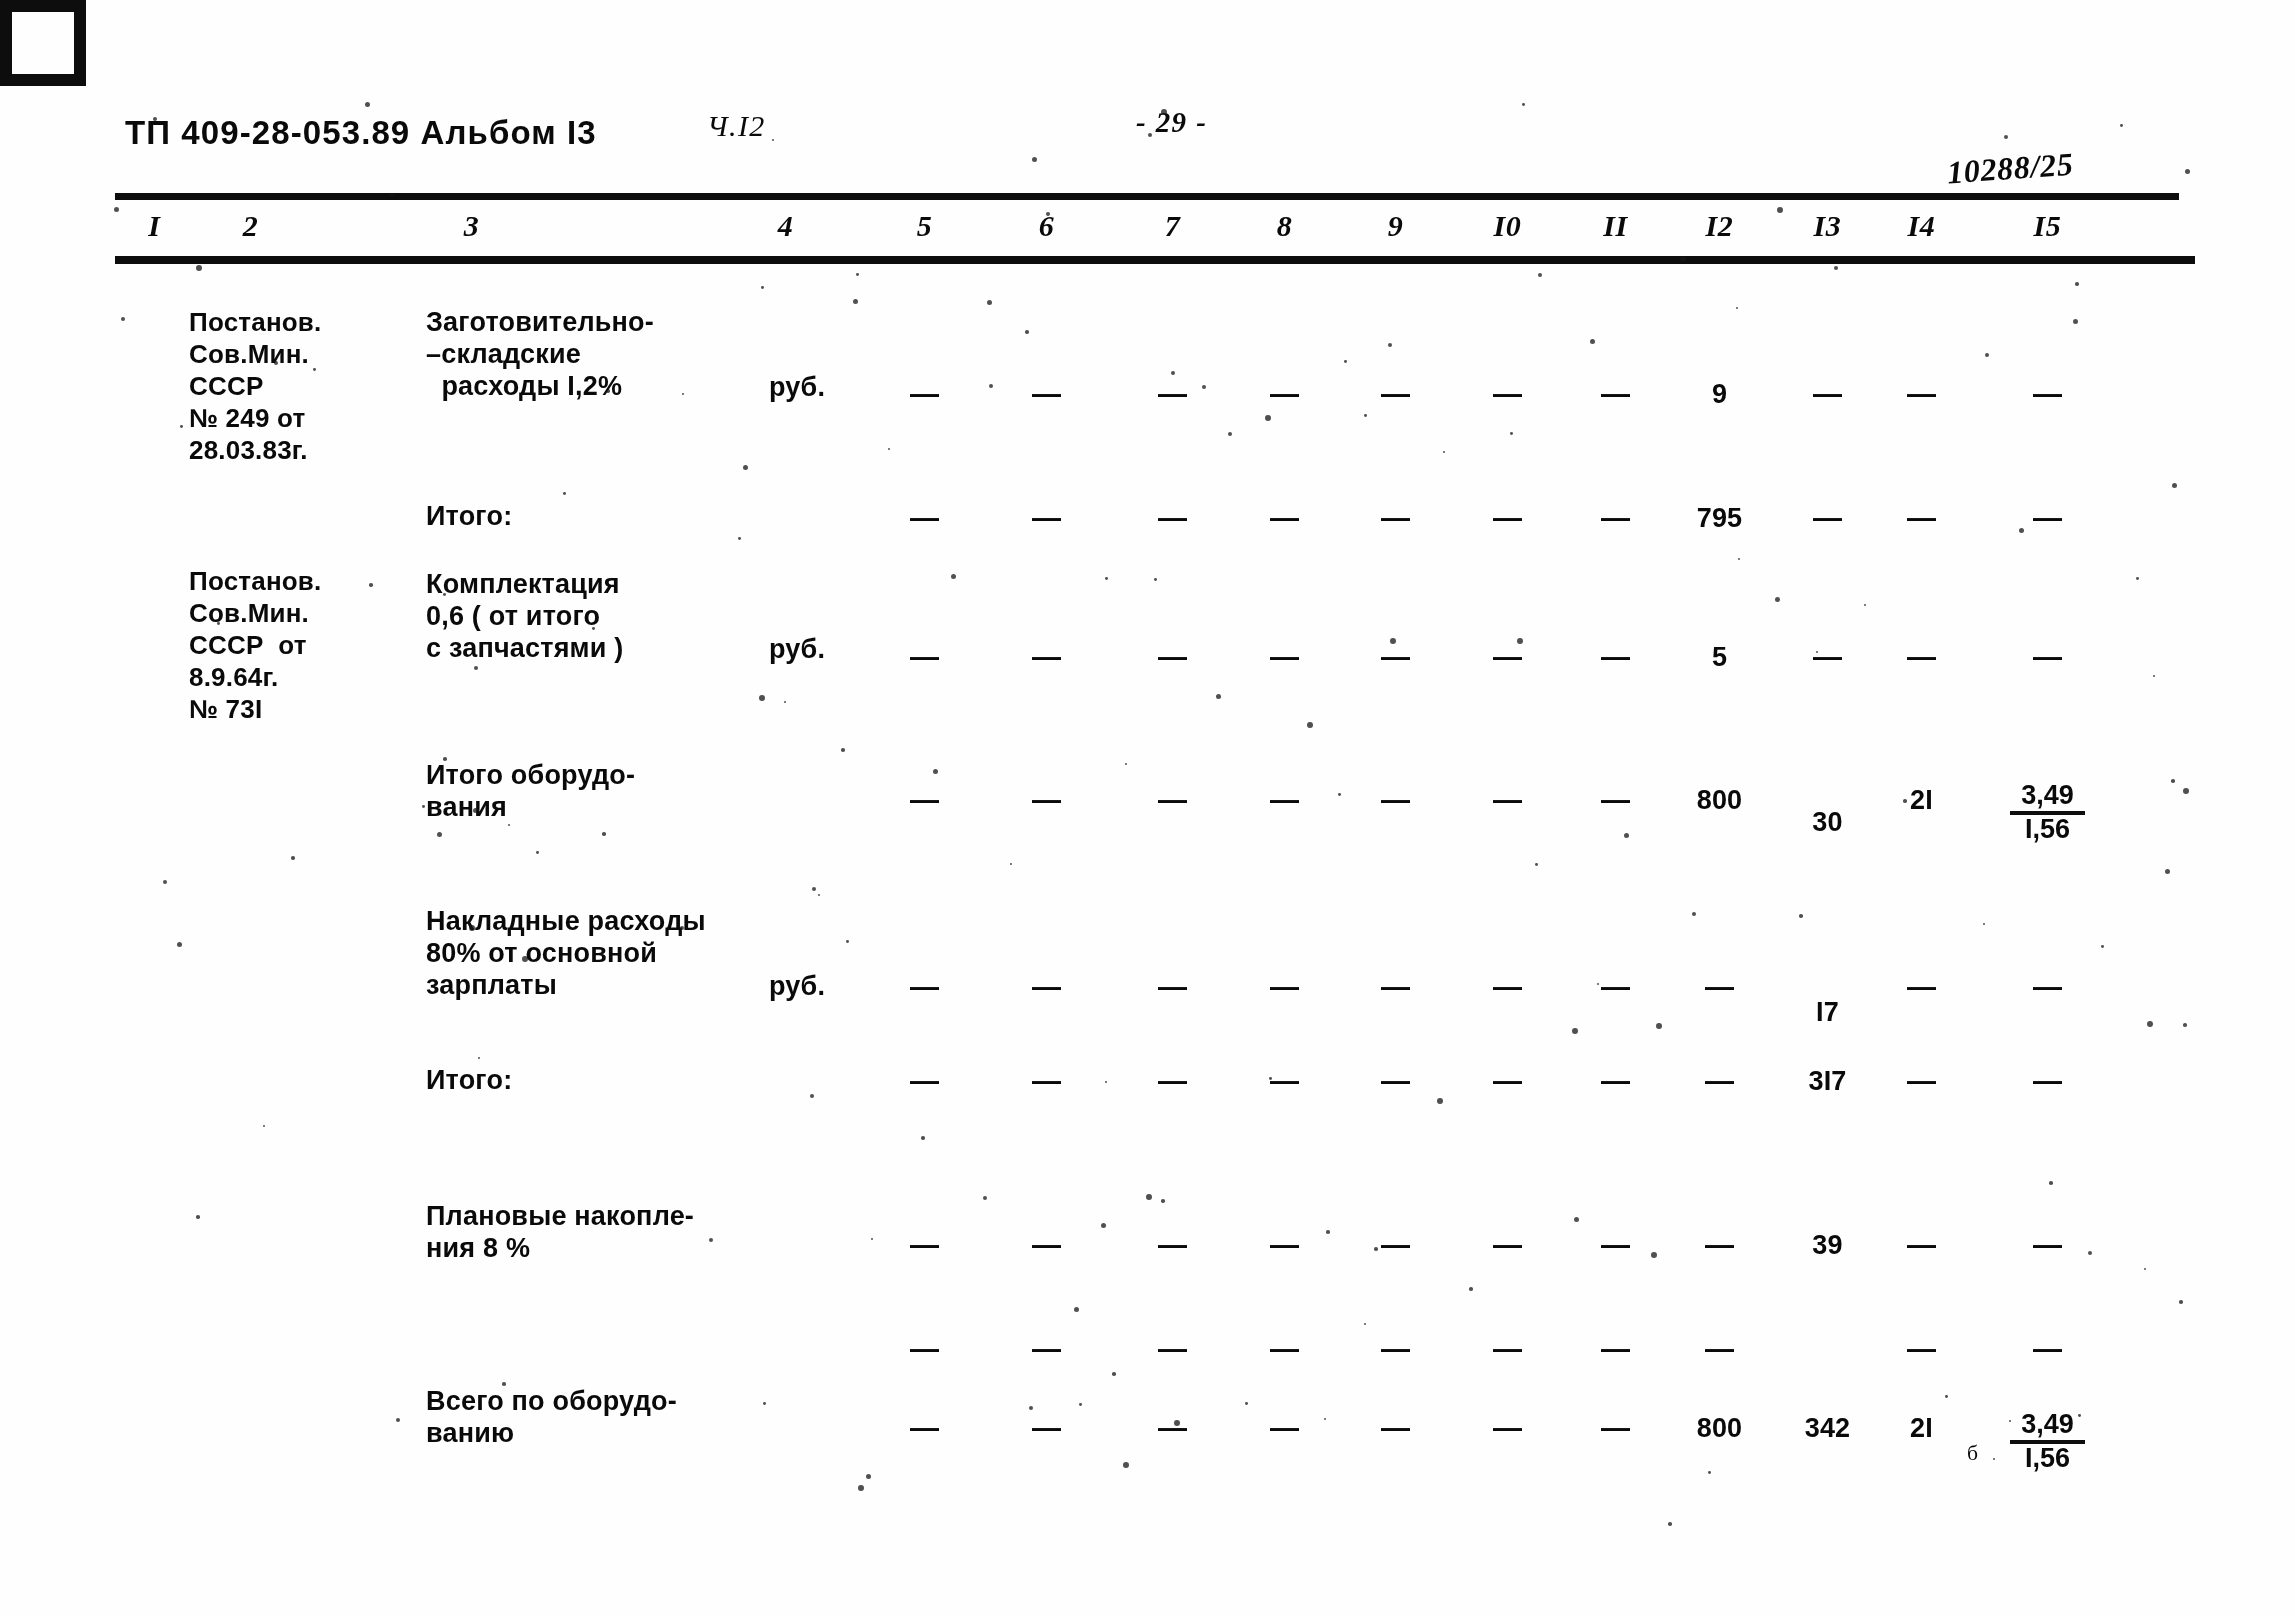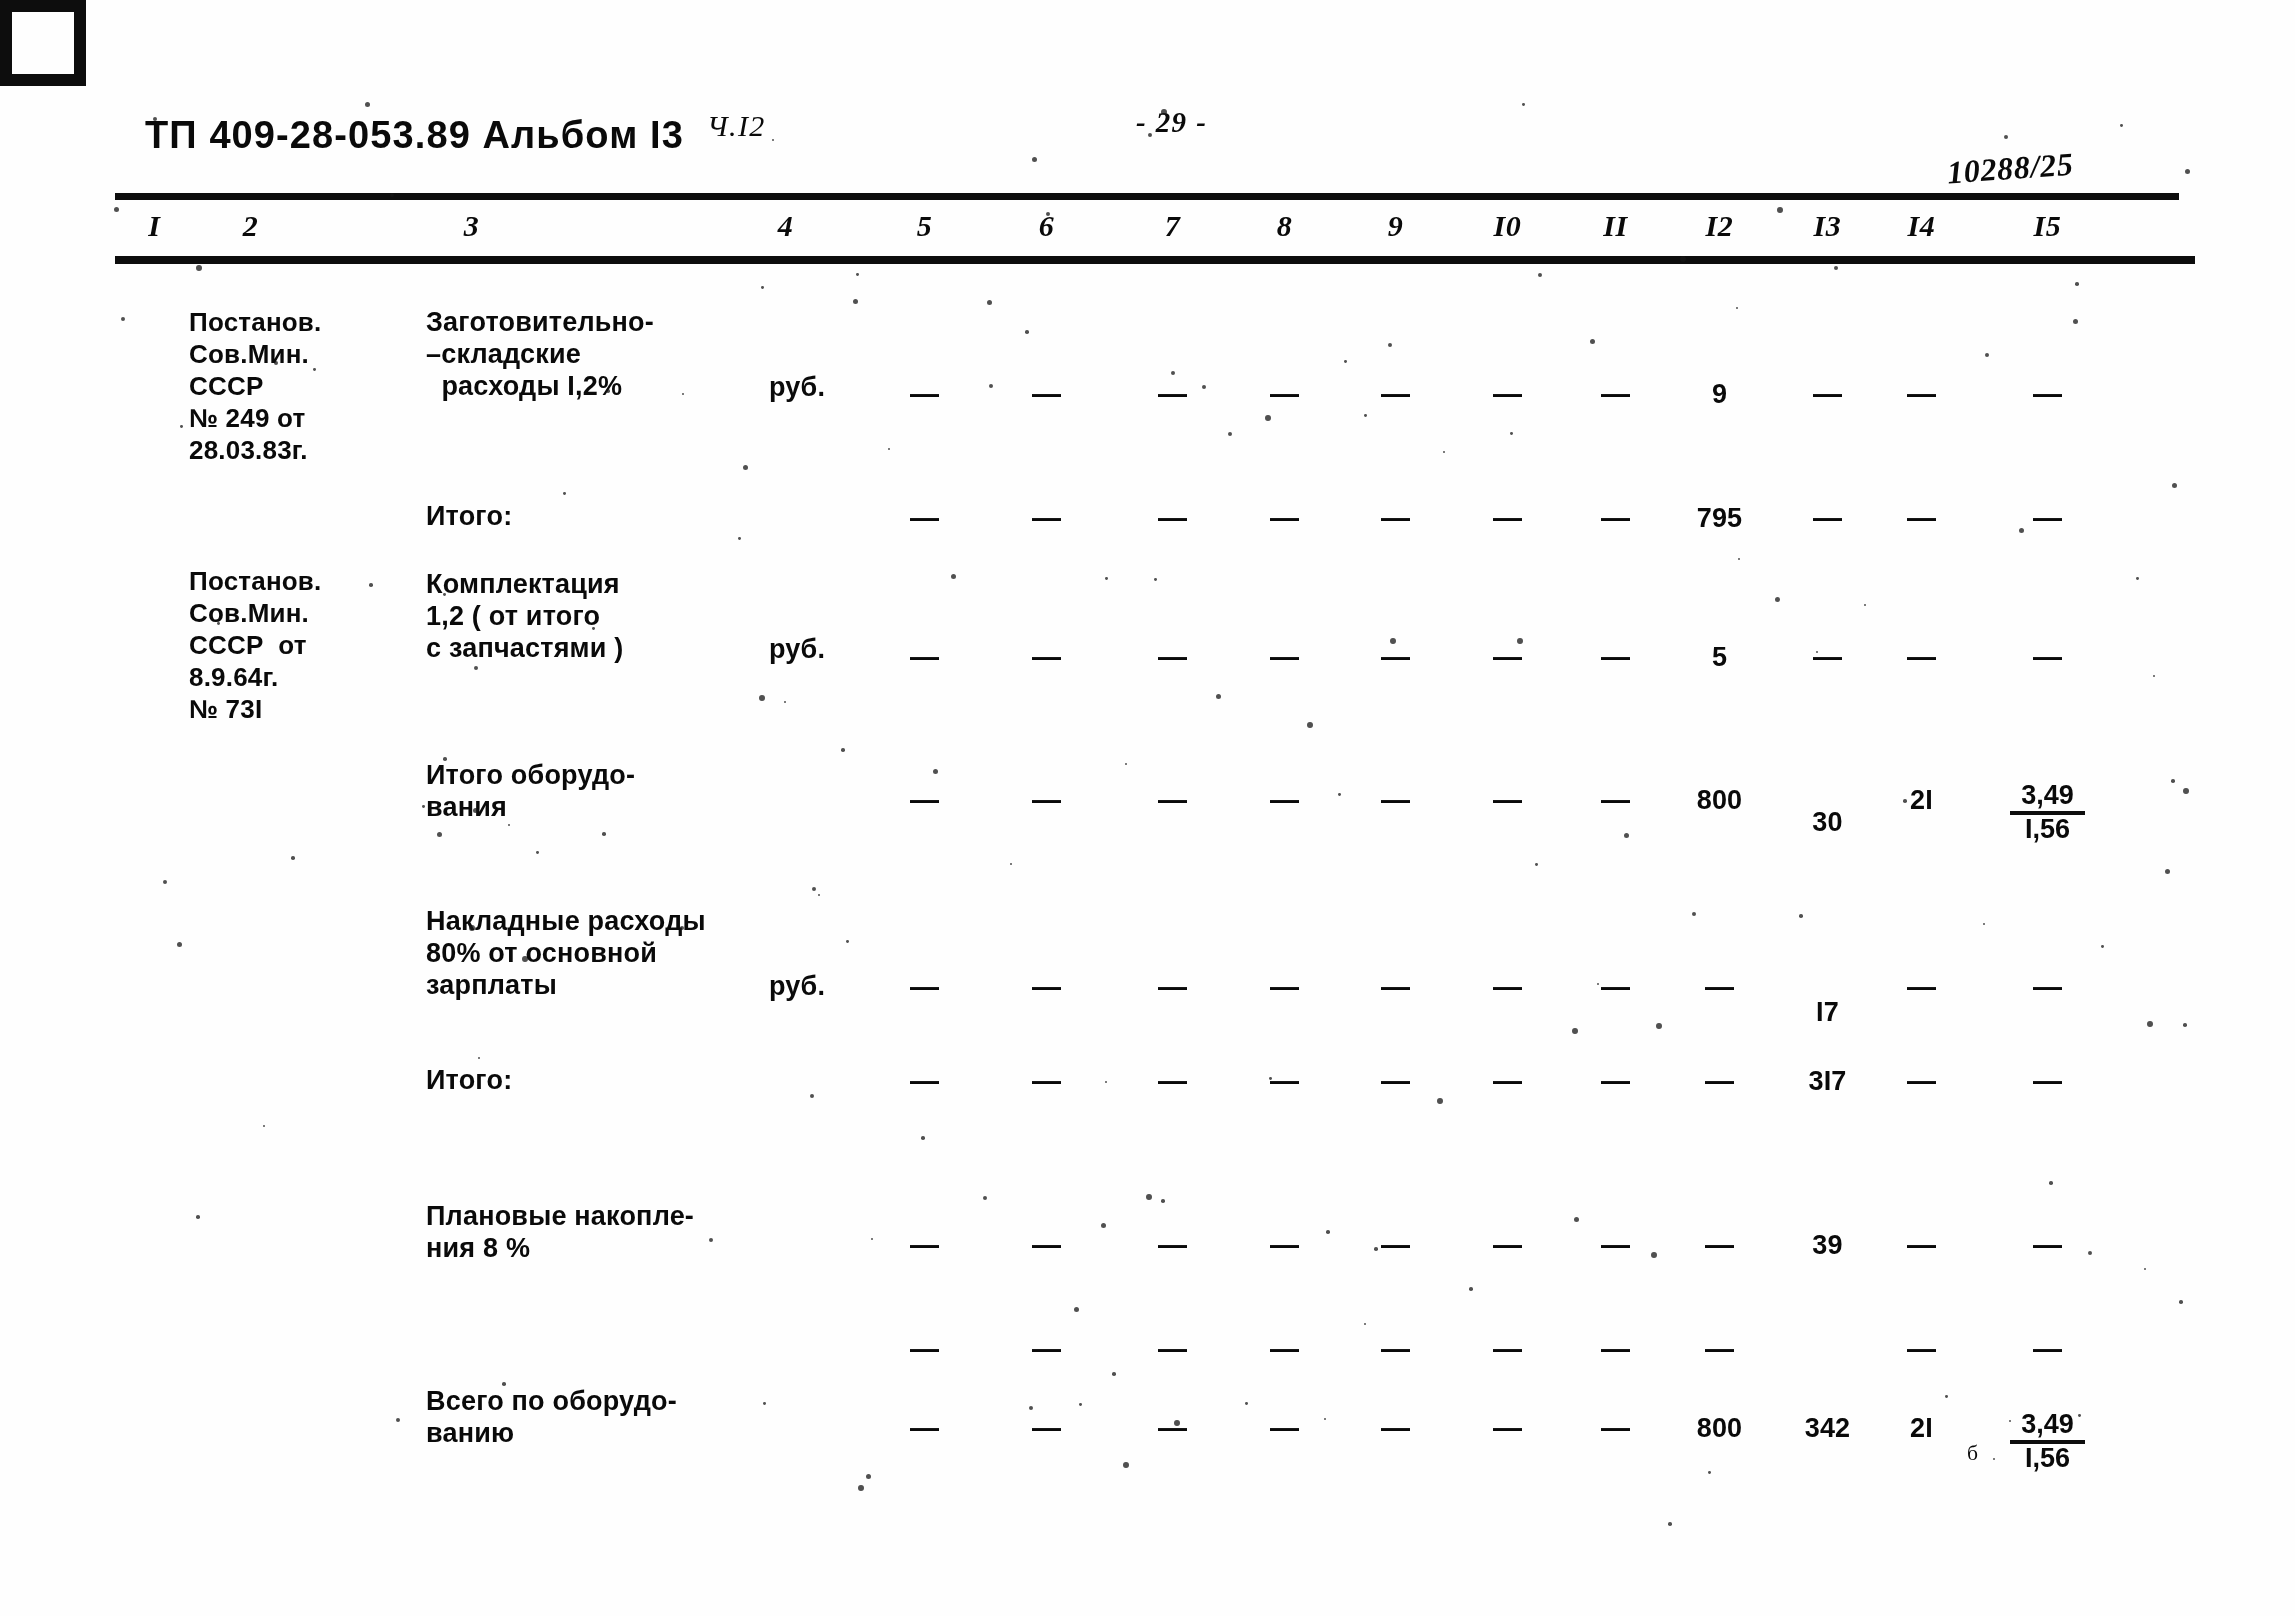--- a/index.html
+++ b/index.html
@@ -45,25 +45,25 @@
   .corner.tr::before { right: 0; top: 0; width: 85px; height: 12.2px; }
   .corner.tr::after  { right: 0; top: 0; width: 12.2px;  height: 85px; }
   .corner.bl::before { left: 0; bottom: 0; width: 85px; height: 12.2px; }
   .corner.bl::after  { left: 0; bottom: 0; width: 12.2px;  height: 85px; }
   .corner.br::before { right: 0; bottom: 0; width: 85px; height: 12.2px; }
   .corner.br::after  { right: 0; bottom: 0; width: 12.2px;  height: 85px; }
 
   
   .hdr-doc {
     position: absolute;
-    left: 145px;
+    left: 125px;
     top: 114px;
     font-family: "Liberation Sans", sans-serif;
     font-weight: bold;
-    font-size: 38px;
+    font-size: 33px;
     letter-spacing: 1.1px;
     white-space: nowrap;
   }
   .hdr-part {
     position: absolute;
     left: 707px;
     top: 109px;
     font-family: "Liberation Serif", serif;
     font-size: 30px;
     font-style: italic;
@@ -227,21 +227,21 @@
       <div class="cell num" style="top: 504px; left: 1680px;">795</div>
       <div class="cell dash" style="top: 504px; left: 1806px;">—</div>
       <div class="cell dash" style="top: 504px; left: 1900px;">—</div>
       <div class="cell dash" style="top: 504px; left: 2026px;">—</div>
       <div class="cell src" style="top: 565px; left: 189px;">Постанов.
 Сов.Мин.
 СССР  от
 8.9.64г.
 № 73I</div>
       <div class="cell" style="top: 568px; left: 426px;">Комплектация
-1,2 ( от итого
+0,6 ( от итого
 с запчастями )</div>
       <div class="cell" style="top: 633px; left: 769px;">руб.</div>
       <div class="cell dash" style="top: 643px; left: 903px;">—</div>
       <div class="cell dash" style="top: 643px; left: 1025px;">—</div>
       <div class="cell dash" style="top: 643px; left: 1151px;">—</div>
       <div class="cell dash" style="top: 643px; left: 1263px;">—</div>
       <div class="cell dash" style="top: 643px; left: 1374px;">—</div>
       <div class="cell dash" style="top: 643px; left: 1486px;">—</div>
       <div class="cell dash" style="top: 643px; left: 1594px;">—</div>
       <div class="cell num" style="top: 643px; left: 1680px;">5</div>

